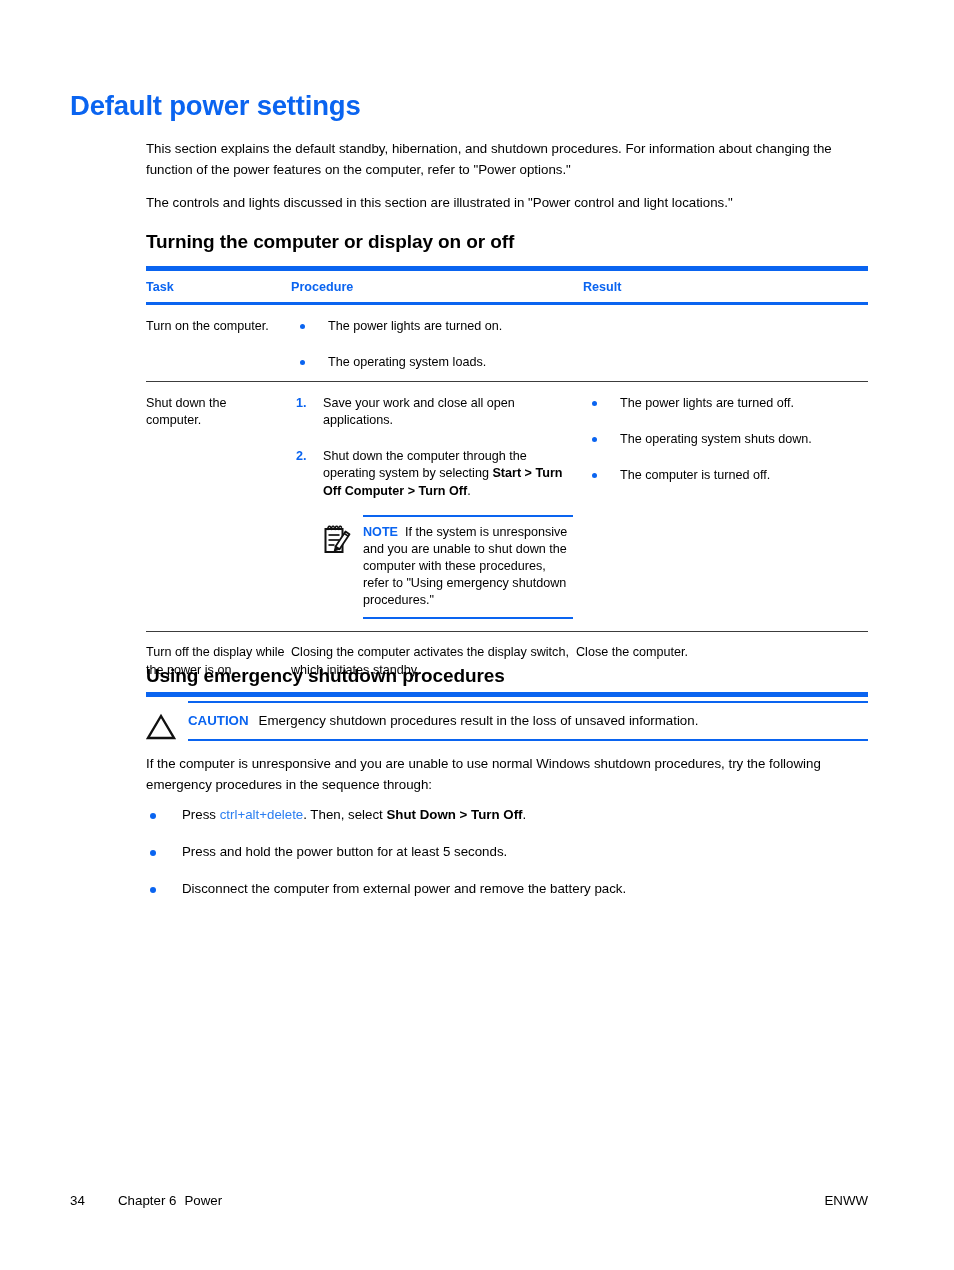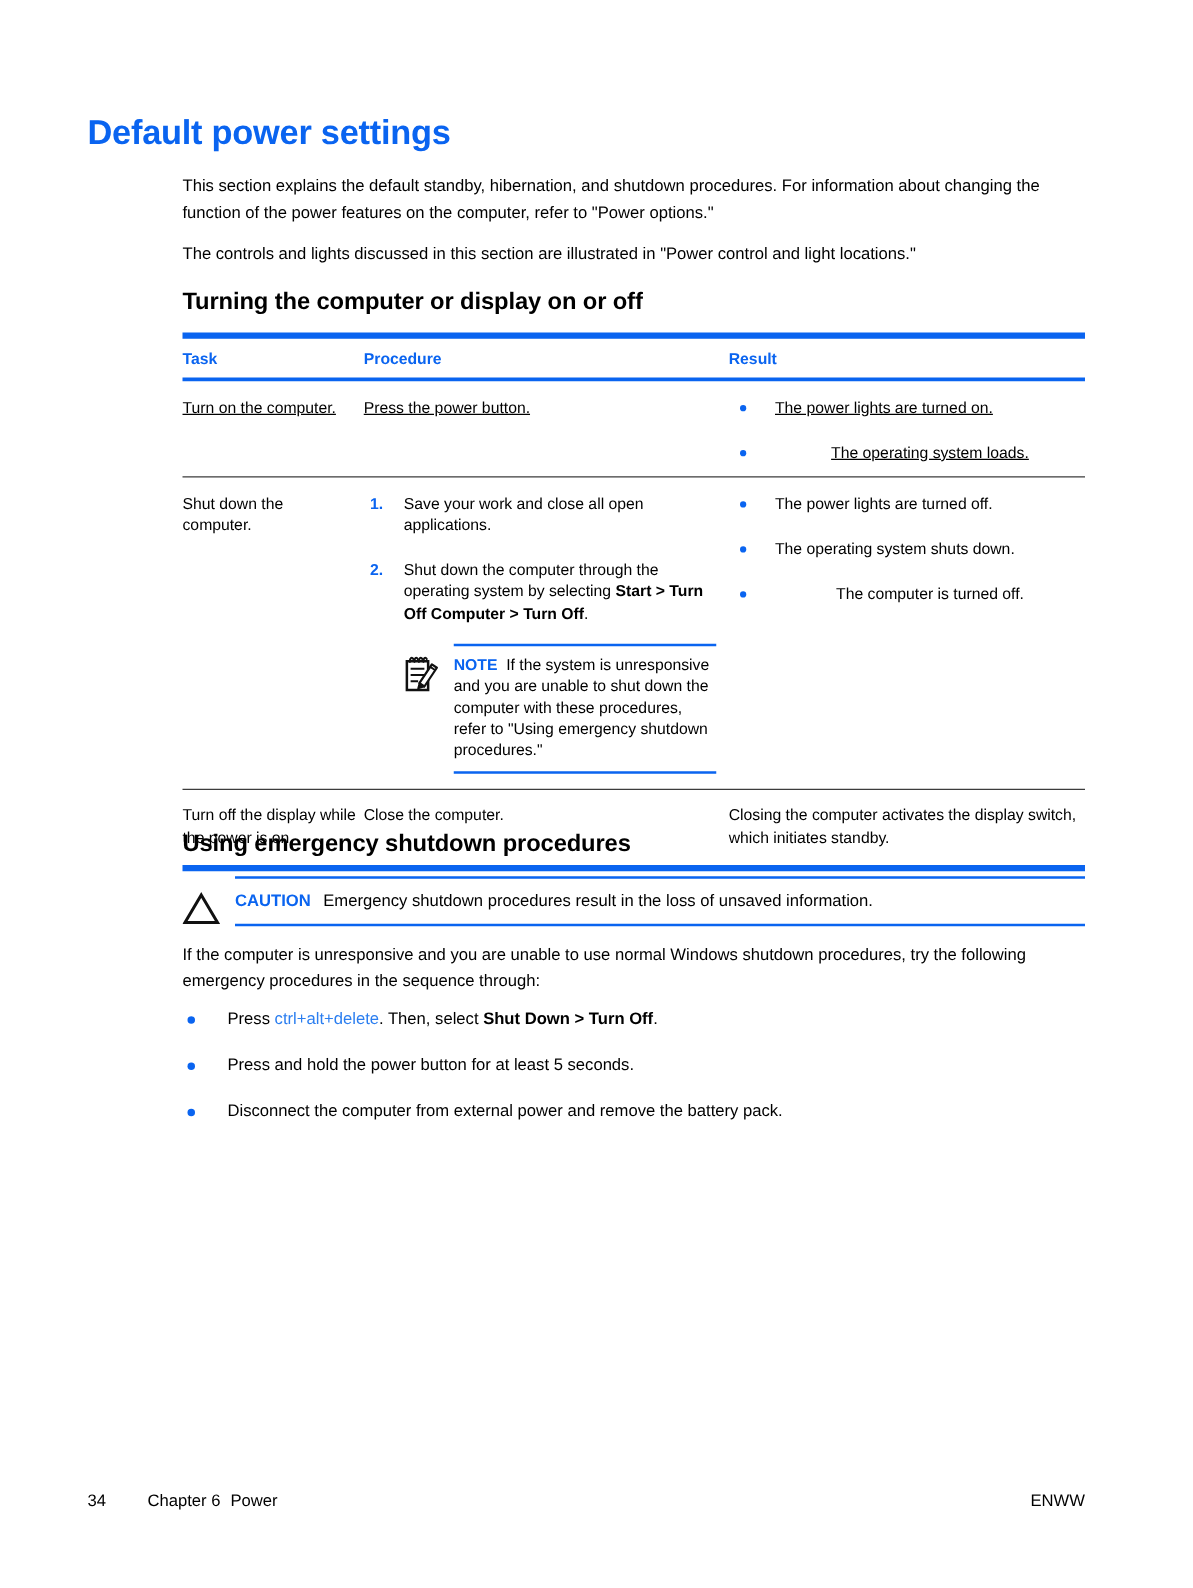--- a/index.html
+++ b/index.html
@@ -116,21 +116,21 @@
     margin: 0;
     padding: 0;
   }
   .blist li {
     position: relative;
     padding-left: 37px;
     margin-bottom: 19px;
     font-size: 12.6px;
     line-height: 17px;
   }
-  .blist li:last-child { margin-bottom: 0; text-align: center; }
+  .blist li:last-child { margin-bottom: 0; }
   .blist li .bdot {
     position: absolute;
     left: 9px;
     top: 6px;
     width: 5px;
     height: 5px;
     border-radius: 50%;
     background: #0a64f0;
   }
 
@@ -276,23 +276,22 @@
     <div class="tbl-rule-top"></div>
 
     <div class="thead-row">
       <div class="th col-task">Task</div>
       <div class="th col-proc">Procedure</div>
       <div class="th col-result">Result</div>
     </div>
 
     <div class="tbl-rule-head"></div>
 
-    <div class="trow" style="padding-top:13px;text-decoration:underline;">
+    <div class="trow" style="padding-top:13px;">
       <div class="cell col-task">Turn on the computer.</div>
-      <div class="cell col-proc">Press the power button.</div>
       <div class="cell col-result">
         <ul class="blist">
           <li><span class="bdot"></span><span>The power lights are turned on.</span></li>
           <li><span class="bdot"></span><span>The operating system loads.</span></li>
         </ul>
       </div>
     </div>
 
     <div class="tbl-rule-row"></div>
 
@@ -347,22 +346,22 @@
           <li><span class="bdot"></span><span>The operating system shuts down.</span></li>
           <li><span class="bdot"></span><span>The computer is turned off.</span></li>
         </ul>
       </div>
     </div>
 
     <div class="tbl-rule-row"></div>
 
     <div class="trow" style="padding-top:12px;padding-bottom:13px;">
       <div class="cell col-task">Turn off the display while the power is on.</div>
+      <div class="cell col-result">Closing the computer activates the display switch, which initiates standby.</div>
       <div class="cell col-proc">Close the computer.</div>
-      <div class="cell col-result">Closing the computer activates the display switch, which initiates standby.</div>
     </div>
 
     <div class="tbl-rule-bottom"></div>
   </div>
 
   <div class="h2 h2-emergency">Using emergency shutdown procedures</div>
 
   <div class="caution">
     <div class="caution-icon">
       <svg viewBox="0 0 30 28" width="30" height="28" xmlns="http://www.w3.org/2000/svg">

